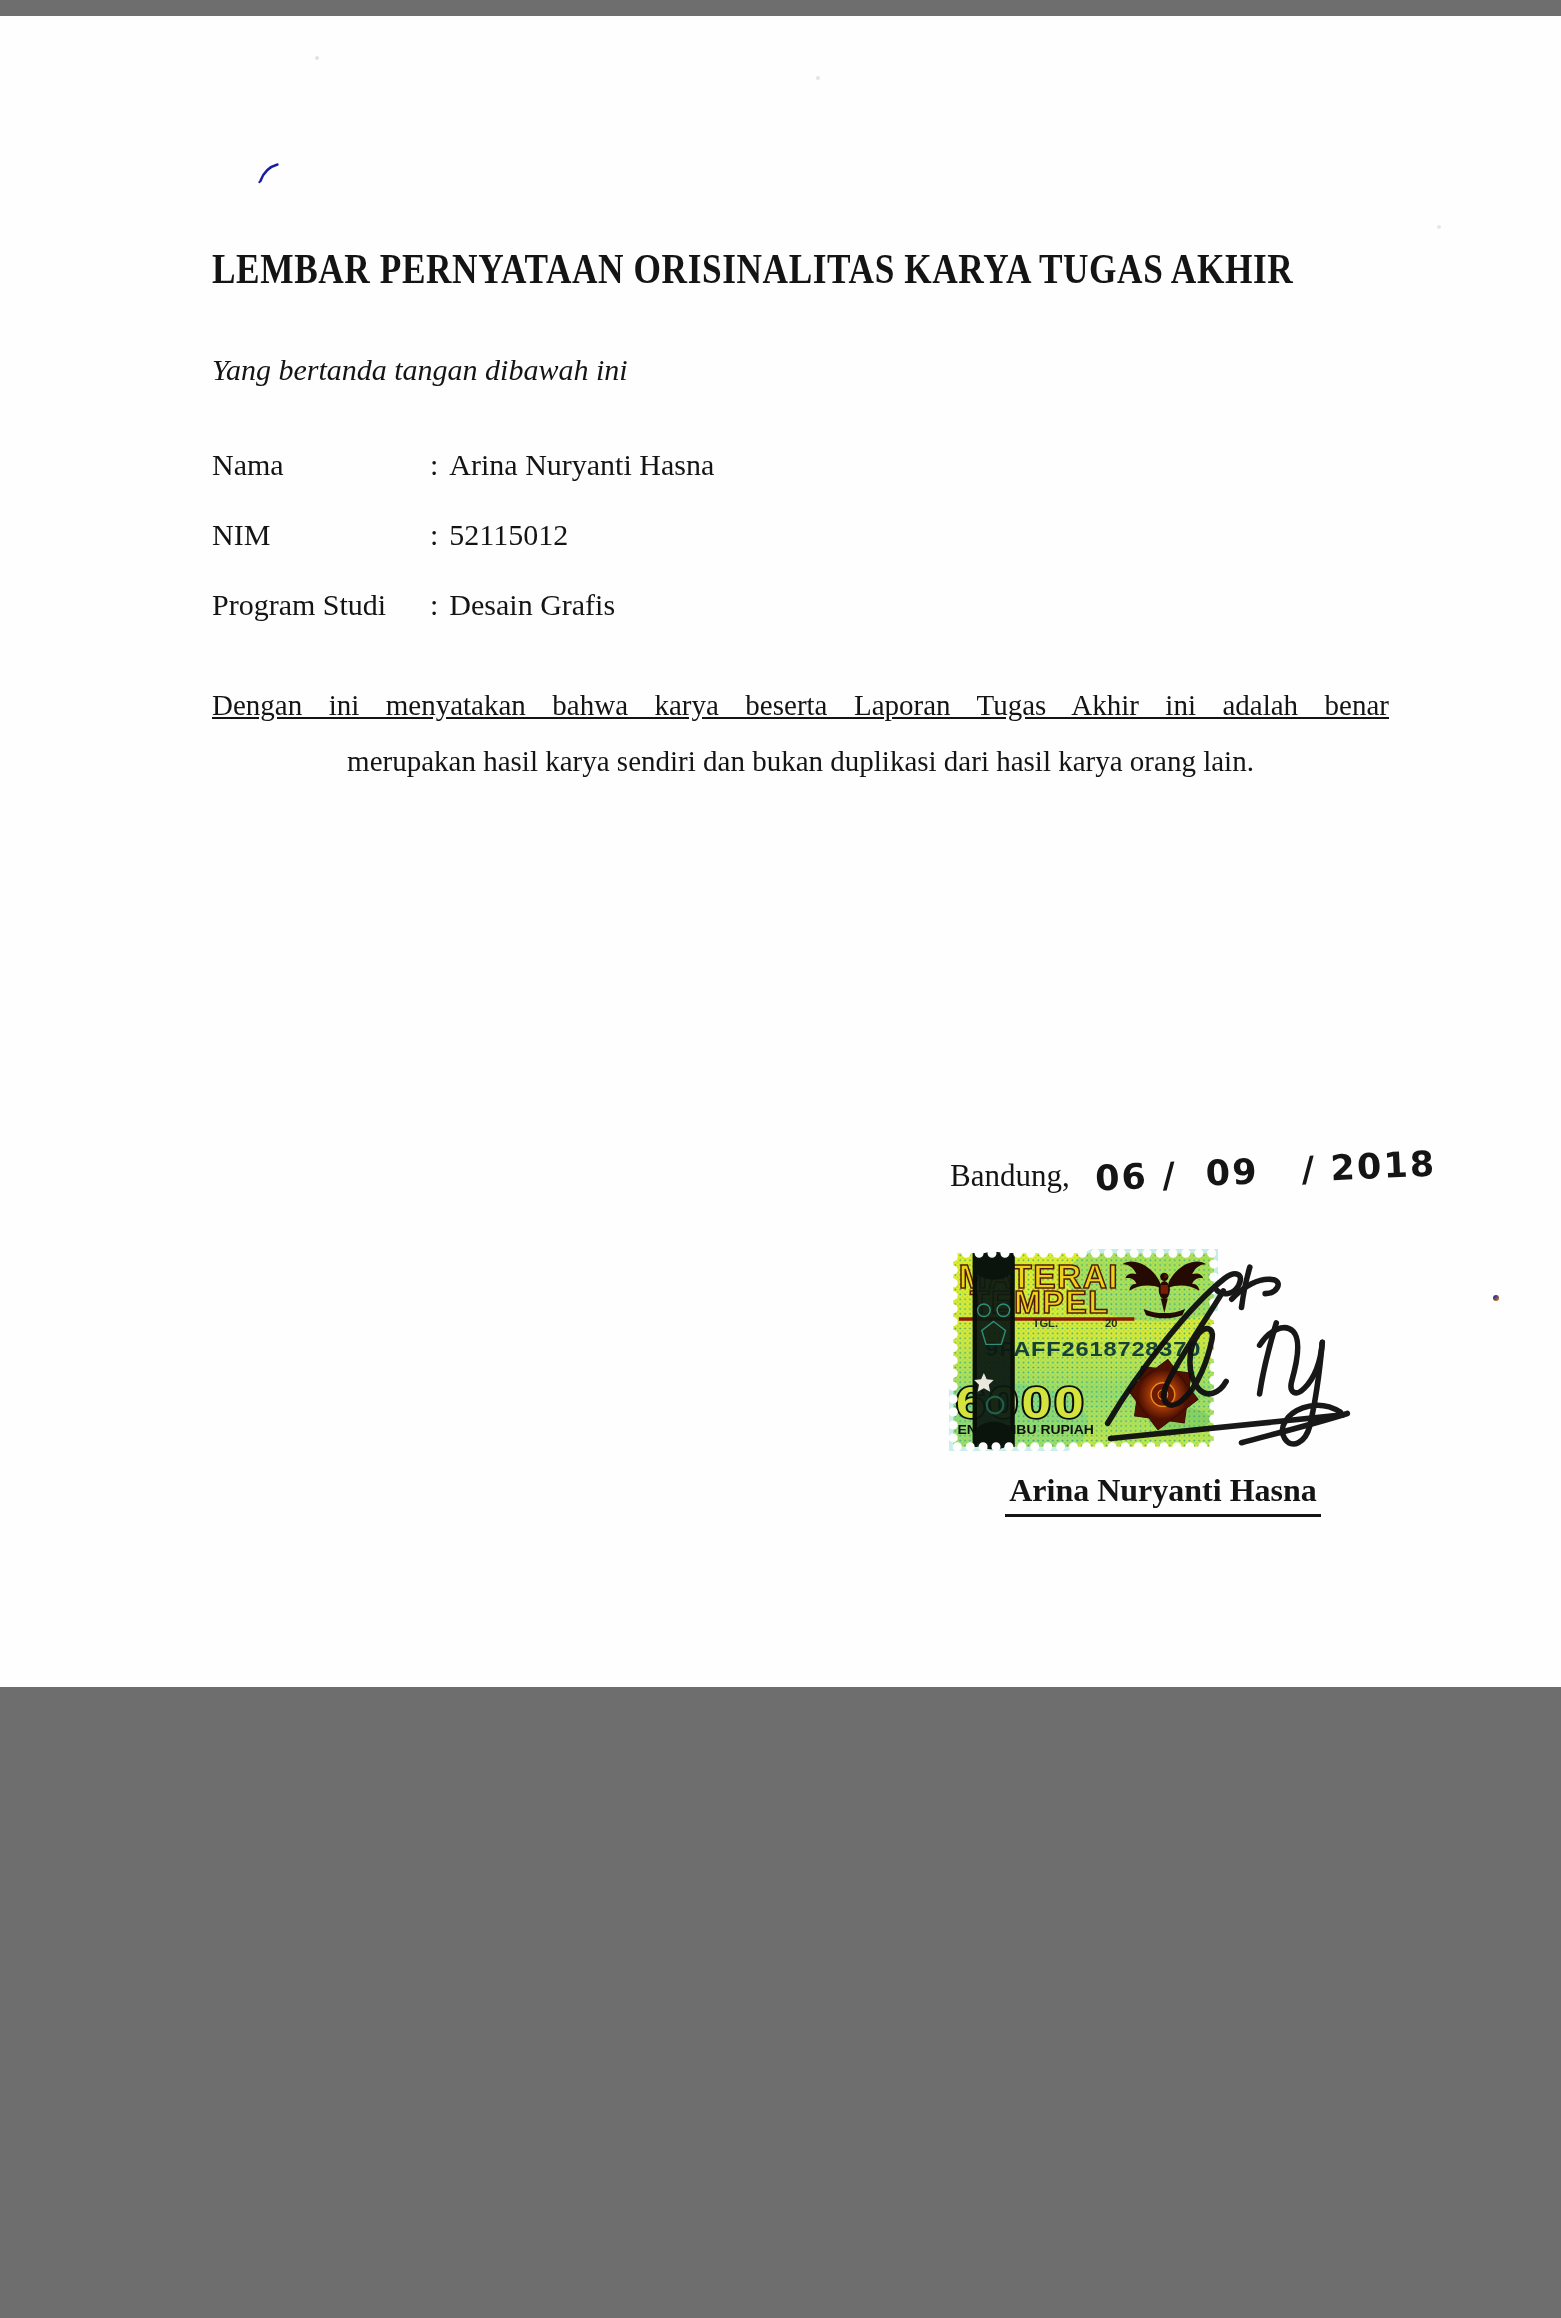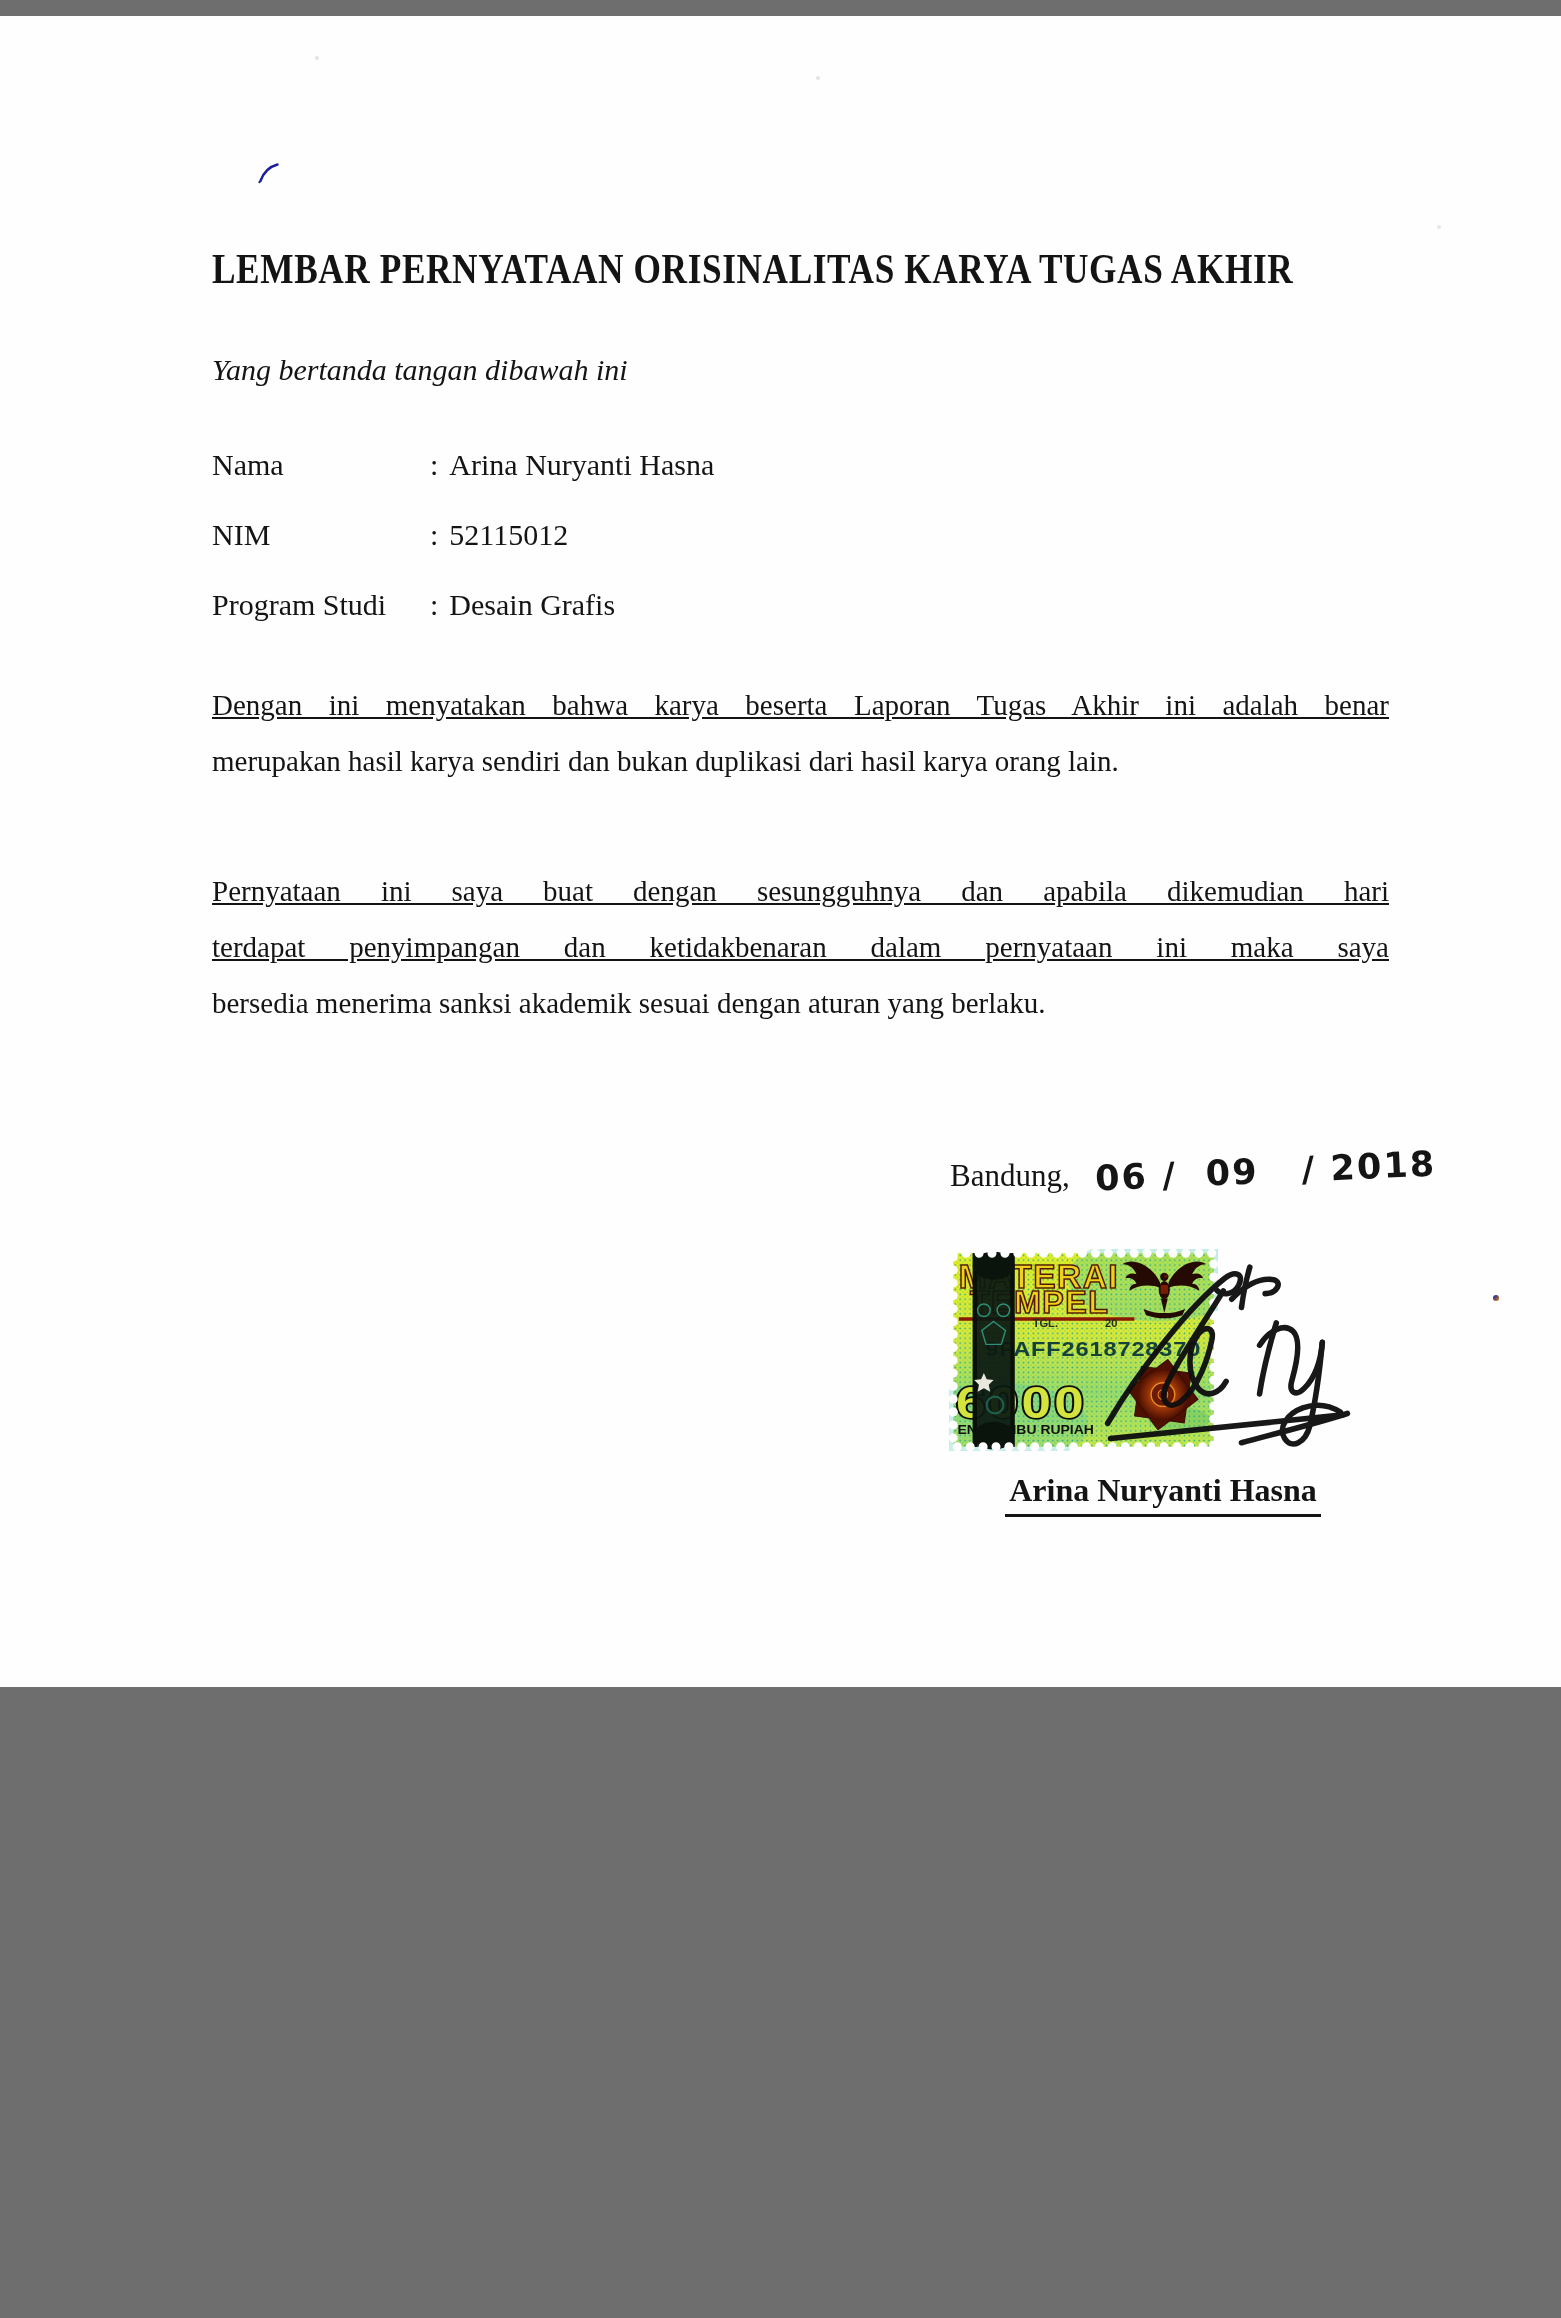--- a/index.html
+++ b/index.html
@@ -12,21 +12,21 @@
   .doc-title{
     position:absolute;left:212px;top:201px;font-size:42px;font-weight:bold;
     white-space:nowrap;transform:scaleX(.84);transform-origin:left top;letter-spacing:0.7px;
   }
   .intro-line{position:absolute;left:212px;top:307px;font-size:30px;white-space:nowrap;font-style:italic;}
   .fields{position:absolute;left:212px;top:432px;font-size:30px;}
   .field-row{display:flex;margin-bottom:36px;white-space:nowrap;}
   .field-label{width:218px;flex:0 0 218px;}
   .field-colon{margin-right:11px;}
   .para{position:absolute;left:212px;width:1177px;font-size:29px;}
-  .para .line{height:56px;line-height:56px;}
+  .para .line{height:56px;line-height:56px;text-align:center;}
   .para .line.jl{text-align:justify;text-align-last:justify;text-decoration:underline;}
   .p1{top:661px;}
   .p2{top:847px;}
   
   .date-line{position:absolute;left:950px;top:1138px;display:flex;align-items:flex-end;font-size:31px;}
   .handwritten{
     font-family:"DejaVu Sans",sans-serif;font-weight:600;font-size:35px;color:#151515;
     margin-left:25px;transform:rotate(-2.5deg);white-space:pre;letter-spacing:2.1px;
     position:relative;top:-3.5px;
   }
@@ -79,25 +79,20 @@
       <span class="field-colon">:</span>
       <span class="field-value">Desain Grafis</span>
     </div>
   </div>
 
   <div class="para p1">
     <div class="line jl">Dengan ini menyatakan bahwa karya beserta Laporan Tugas Akhir ini adalah benar</div>
     <div class="line">merupakan hasil karya sendiri dan bukan duplikasi dari hasil karya orang lain.</div>
   </div>
 
-  <div class="para p2">
-    <div class="line jl">Pernyataan ini saya buat dengan sesungguhnya dan apabila dikemudian hari</div>
-    <div class="line jl">terdapat penyimpangan dan ketidakbenaran dalam pernyataan ini maka saya</div>
-    <div class="line">bersedia menerima sanksi akademik sesuai dengan aturan yang berlaku.</div>
-  </div>
 
   <div class="date-line">
     <span>Bandung,</span>
     <span class="handwritten">06 /  09   / 2018</span>
   </div>
 
   <div class="stamp-wrap">
     <svg viewBox="0 0 386 290" width="269" height="202">
       <defs>
         <pattern id="dt" width="7" height="7" patternUnits="userSpaceOnUse">

